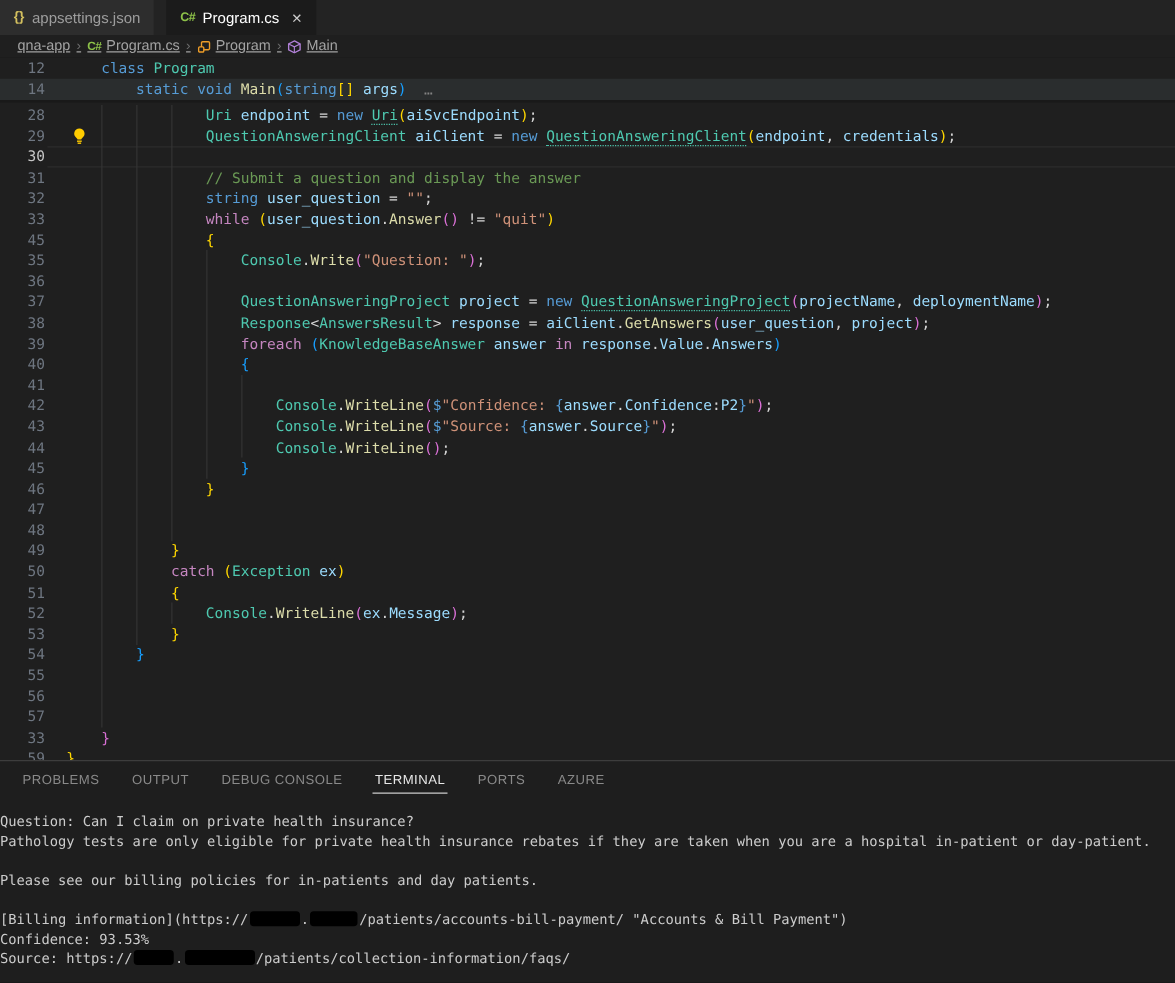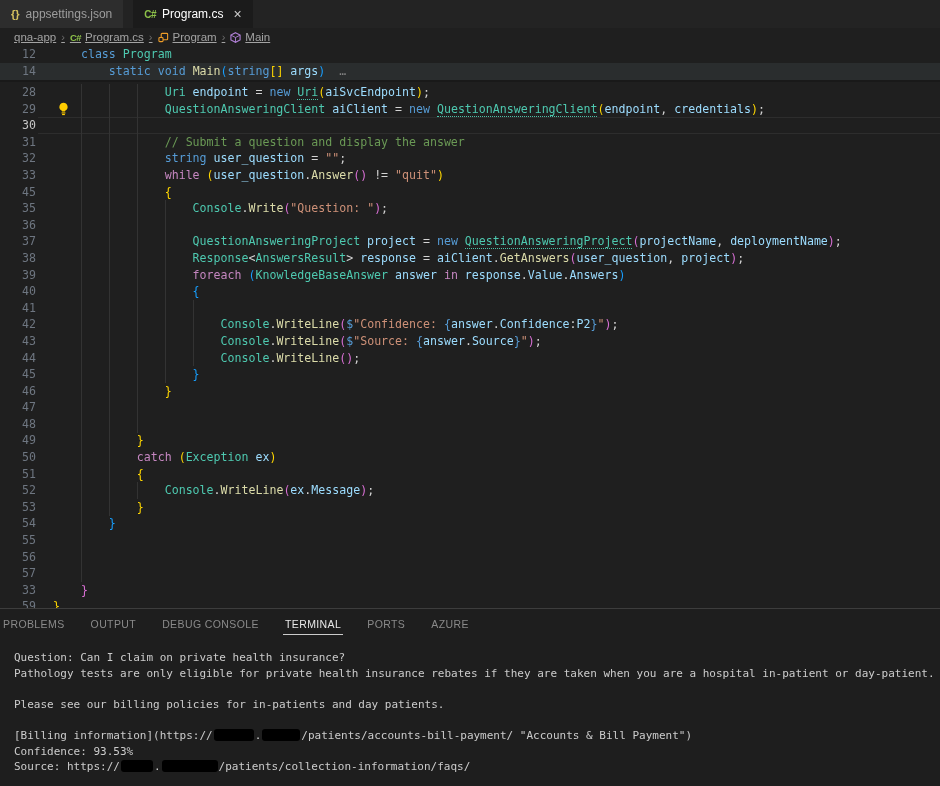--- a/index.html
+++ b/index.html
@@ -30,25 +30,25 @@
   .tk-kw{color:#569CD6}.tk-ctrl{color:#C586C0}.tk-type{color:#4EC9B0}.tk-fn{color:#DCDCAA}
   .tk-var{color:#9CDCFE}.tk-str{color:#CE9178}.tk-com{color:#6A9955}.tk-pun{color:#D4D4D4}
   .tk-b1{color:#FFD700}.tk-b2{color:#DA70D6}.tk-b3{color:#179FFF}
   .hint{border-bottom:1px dotted rgba(78,201,176,.95);}
   .fold-dots{margin-left:14px;color:#848484;position:relative;top:3px;}
   .guide{position:absolute;width:1px;background:#333333;z-index:1;}
   .curline{position:absolute;left:38px;right:0;height:16.6px;border-top:1px solid #2d2d2d;border-bottom:1px solid #2d2d2d;box-sizing:border-box;z-index:0;}
   .lightbulb{position:absolute;left:57px;z-index:4;}
   
   .panel{position:absolute;left:0;right:0;top:608px;bottom:0;background:#1e1e1e;border-top:1px solid #3d3d3d;}
-  .panel-tabs{height:30px;display:flex;align-items:center;gap:26px;padding-left:3px;font:10.5px "Liberation Sans",sans-serif;letter-spacing:.4px;color:#8a8a8a;}
+  .panel-tabs{height:30px;display:flex;align-items:center;gap:26px;padding-left:18px;font:10.5px "Liberation Sans",sans-serif;letter-spacing:.4px;color:#8a8a8a;}
   .ptab{position:relative;height:100%;display:flex;align-items:center;cursor:default;}
   .ptab.active{color:#e7e7e7;}
   .ptab.active::after{content:"";position:absolute;left:-2px;right:-2px;bottom:4px;height:1.5px;background:#cccccc;}
-  .terminal{padding:11px 0 0 14px;font-size:11px;color:#cccccc;}
+  .terminal{padding:11px 0 0 0;font-size:11px;color:#cccccc;}
   .tline{height:15.6px;line-height:15.6px;white-space:pre;}
   .redact{display:inline-block;background:#000000;height:12px;border-radius:3px;vertical-align:middle;margin:0 1px;transform:translateY(-1px);}
 </style>
 </head>
 <body>
 
 <div class="tabbar">
   <div class="tab inactive">
     <span class="ticon-json">{}</span>
     <span>appsettings.json</span>

